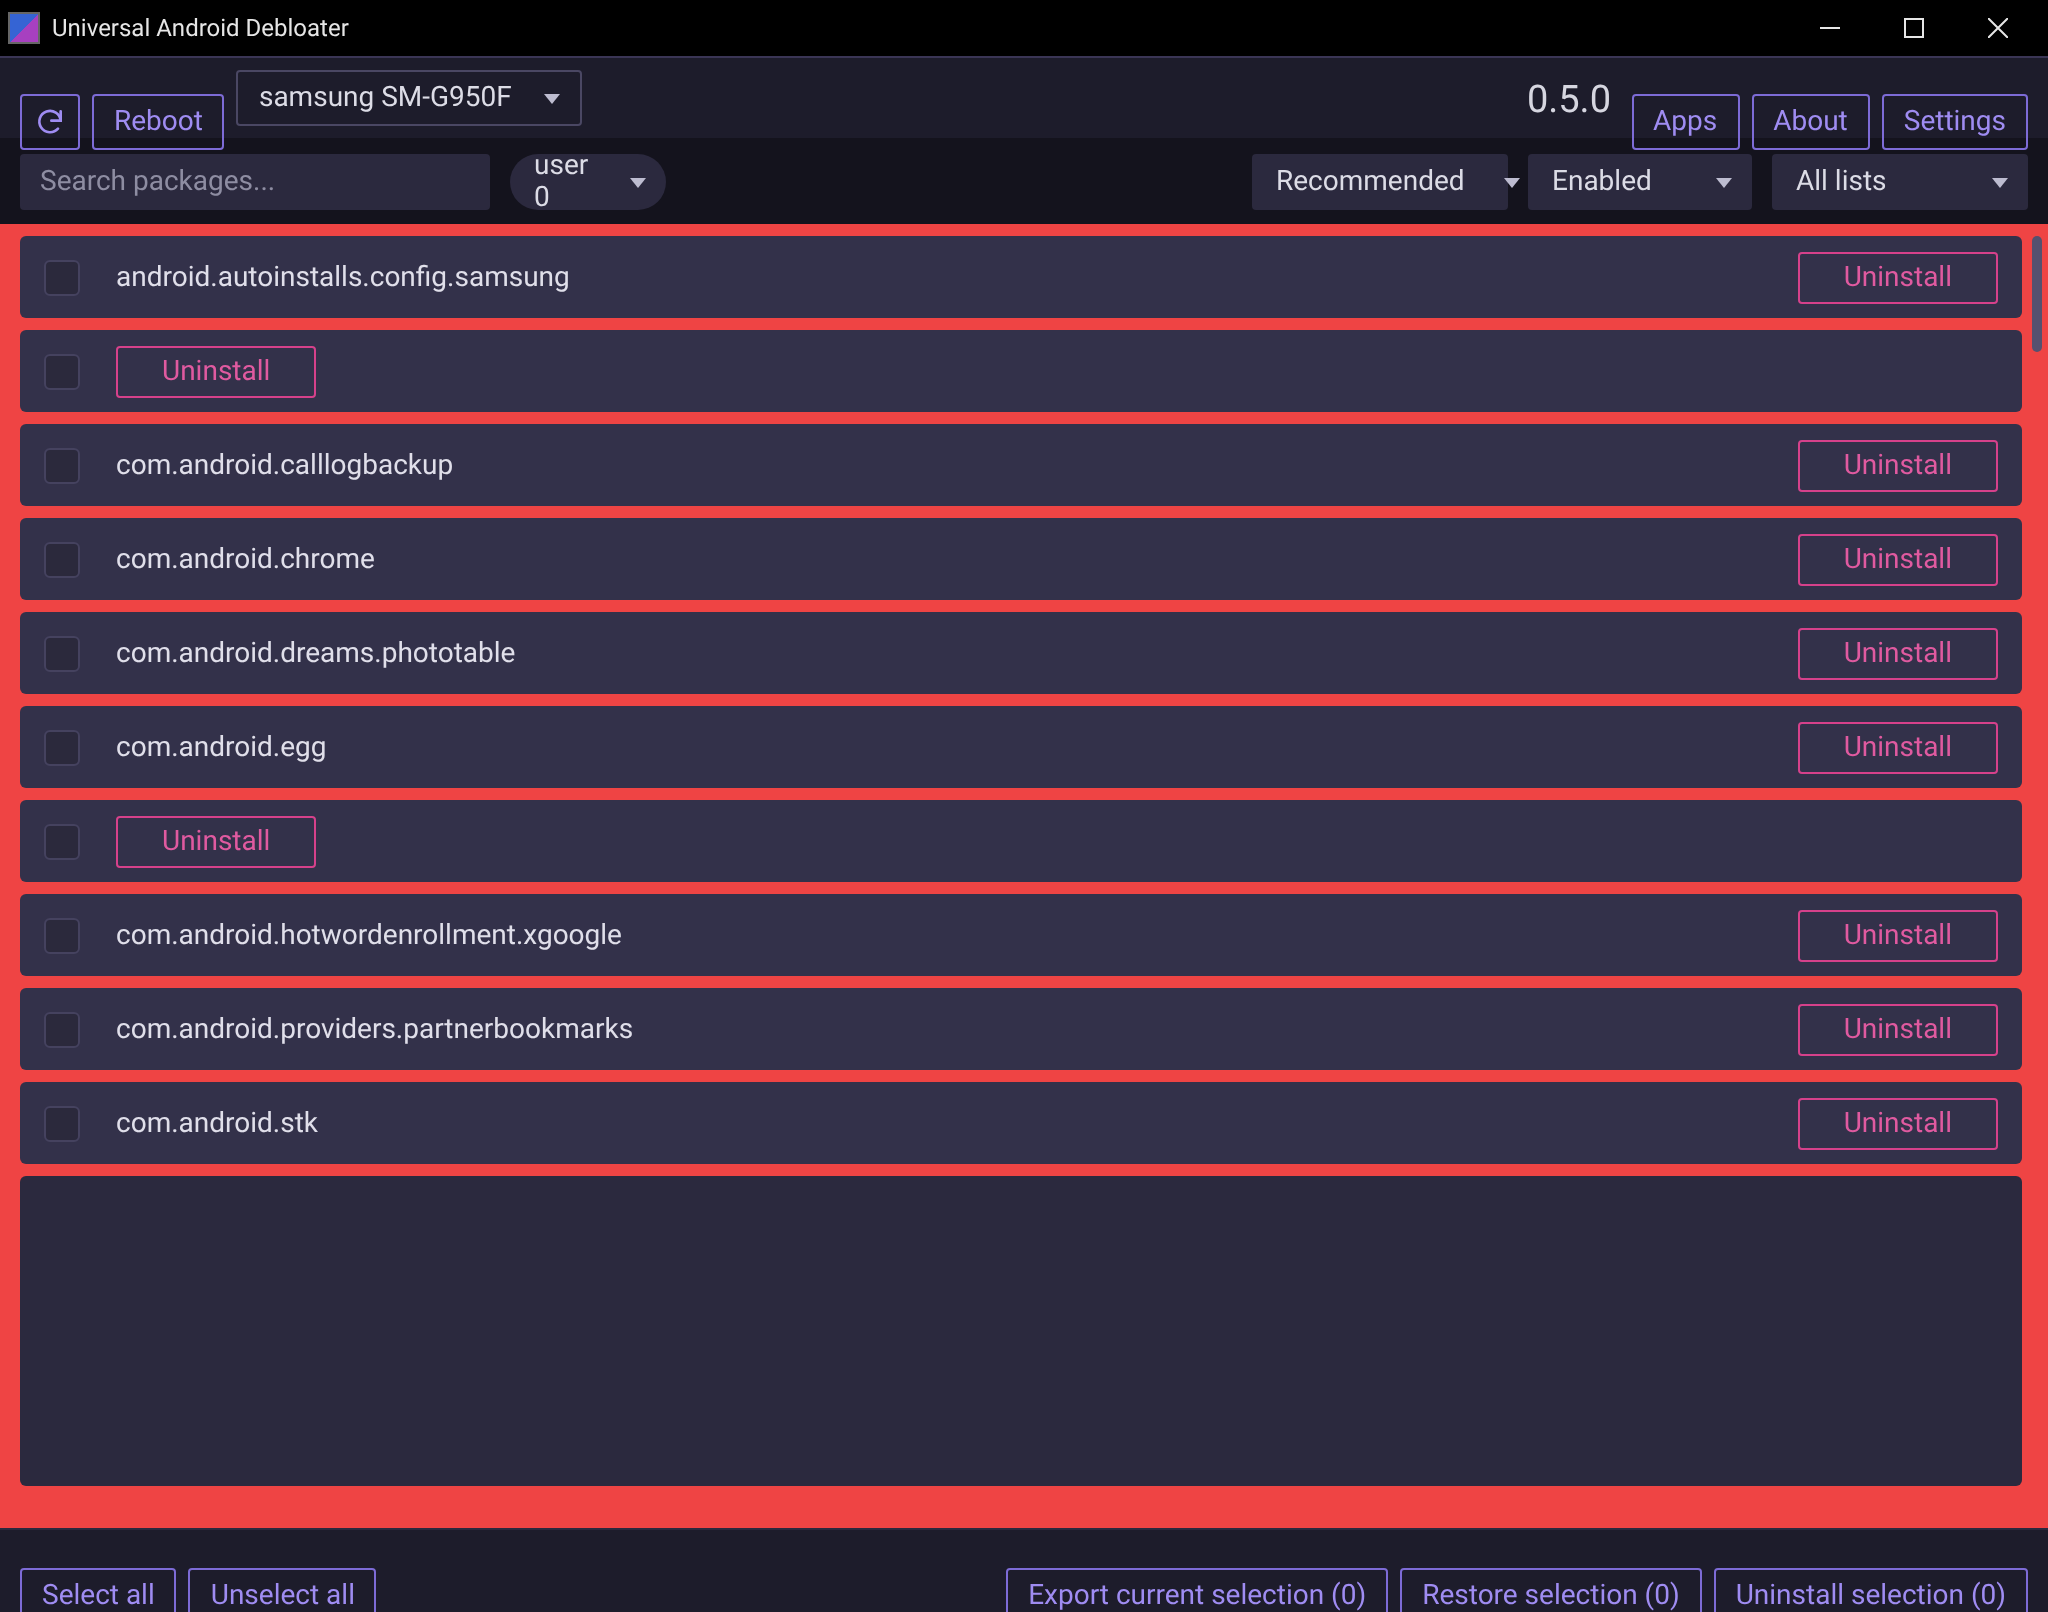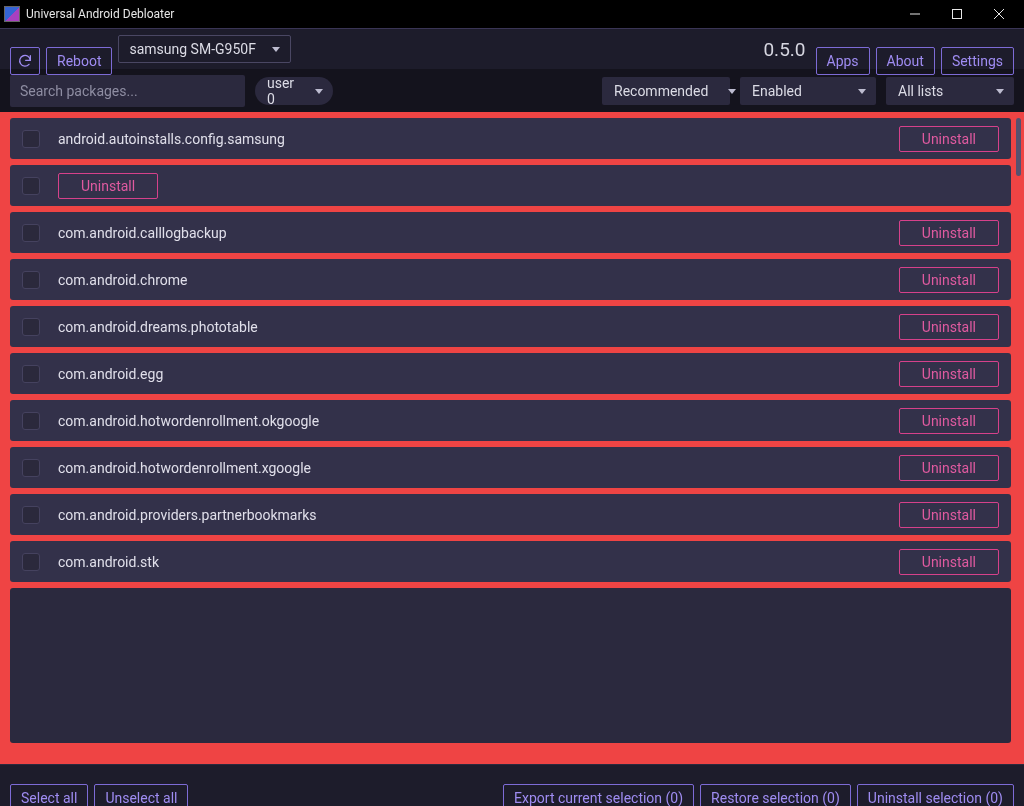--- a/index.html
+++ b/index.html
@@ -69,44 +69,44 @@
   .filterbar {
     height: 42px;
     background: #14131d;
     display: flex;
     align-items: center;
     padding: 0 10px;
     gap: 10px;
   }
   .search {
     width: 235px;
-    height: 16px;
+    height: 28px;
     background: #2b293e;
     border: none;
     border-radius: 2px;
-    padding: 16px 10px;
+    padding: 0 10px;
     color: #c9c8d6;
     font-size: 14px;
   }
   .search::placeholder { color: #8e8da2; }
   .dropdown {
     height: 28px;
     background: #2b293e;
     border: none;
     border-radius: 2px;
     padding: 0 10px 0 12px;
     color: #dcdce6;
     font-size: 14px;
     display: flex;
     align-items: center;
     gap: 8px;
   }
   .dd-user    { width: 78px; border-radius: 14px; }
   .dd-reco    { width: 128px; }
-  .dd-enabled { width: 136px; }
+  .dd-enabled { width: 112px; }
   .dd-lists   { width: 128px; }
 
   
   .list-area {
     height: calc(806px - 28px - 42px - 42px - 42px);
     background: #ef4444;
     padding: 6px 13px 0 10px;
     overflow: hidden;
     position: relative;
   }
@@ -260,21 +260,20 @@
         <div class="pkg-name">com.android.dreams.phototable</div>
         <button class="uninstall">Uninstall</button>
       </div>
       <div class="pkg-row">
         <div class="pkg-check"></div>
         <div class="pkg-name">com.android.egg</div>
         <button class="uninstall">Uninstall</button>
       </div>
       <div class="pkg-row">
         <div class="pkg-check"></div>
-        <div class="pkg-name">com.android.hotwordenrollment.okgoogle</div>
         <button class="uninstall">Uninstall</button>
       </div>
       <div class="pkg-row">
         <div class="pkg-check"></div>
         <div class="pkg-name">com.android.hotwordenrollment.xgoogle</div>
         <button class="uninstall">Uninstall</button>
       </div>
       <div class="pkg-row">
         <div class="pkg-check"></div>
         <div class="pkg-name">com.android.providers.partnerbookmarks</div>

